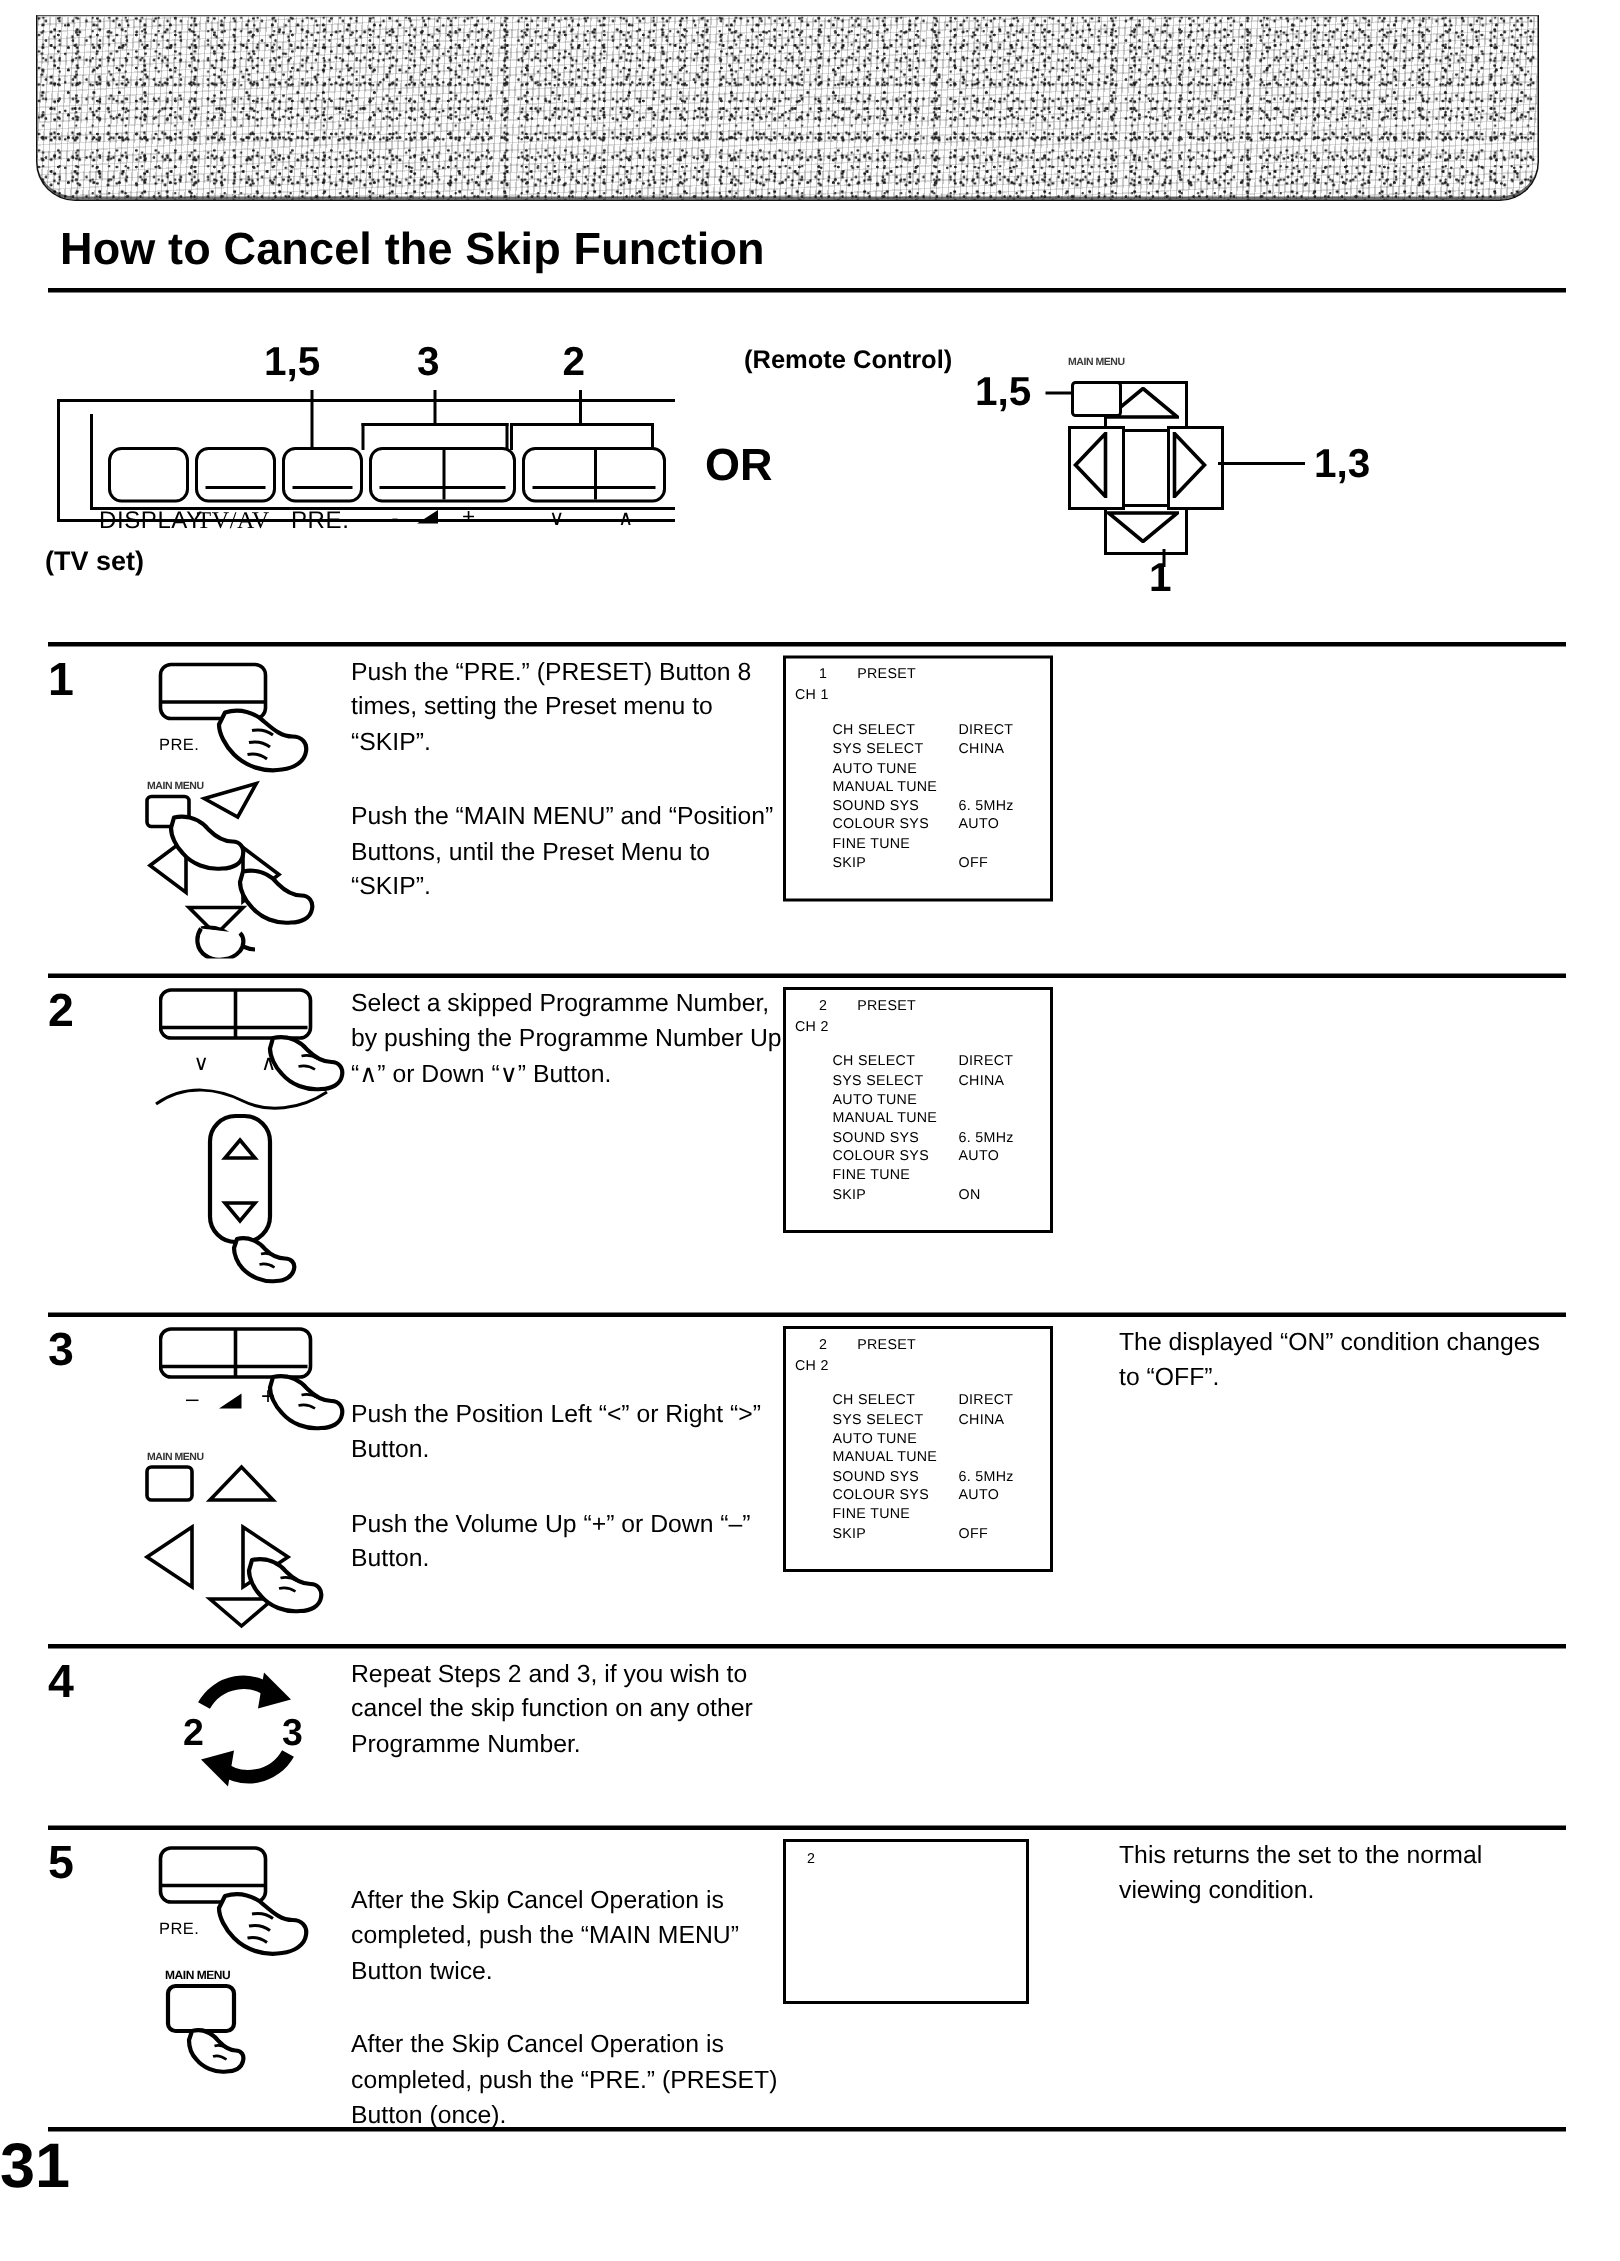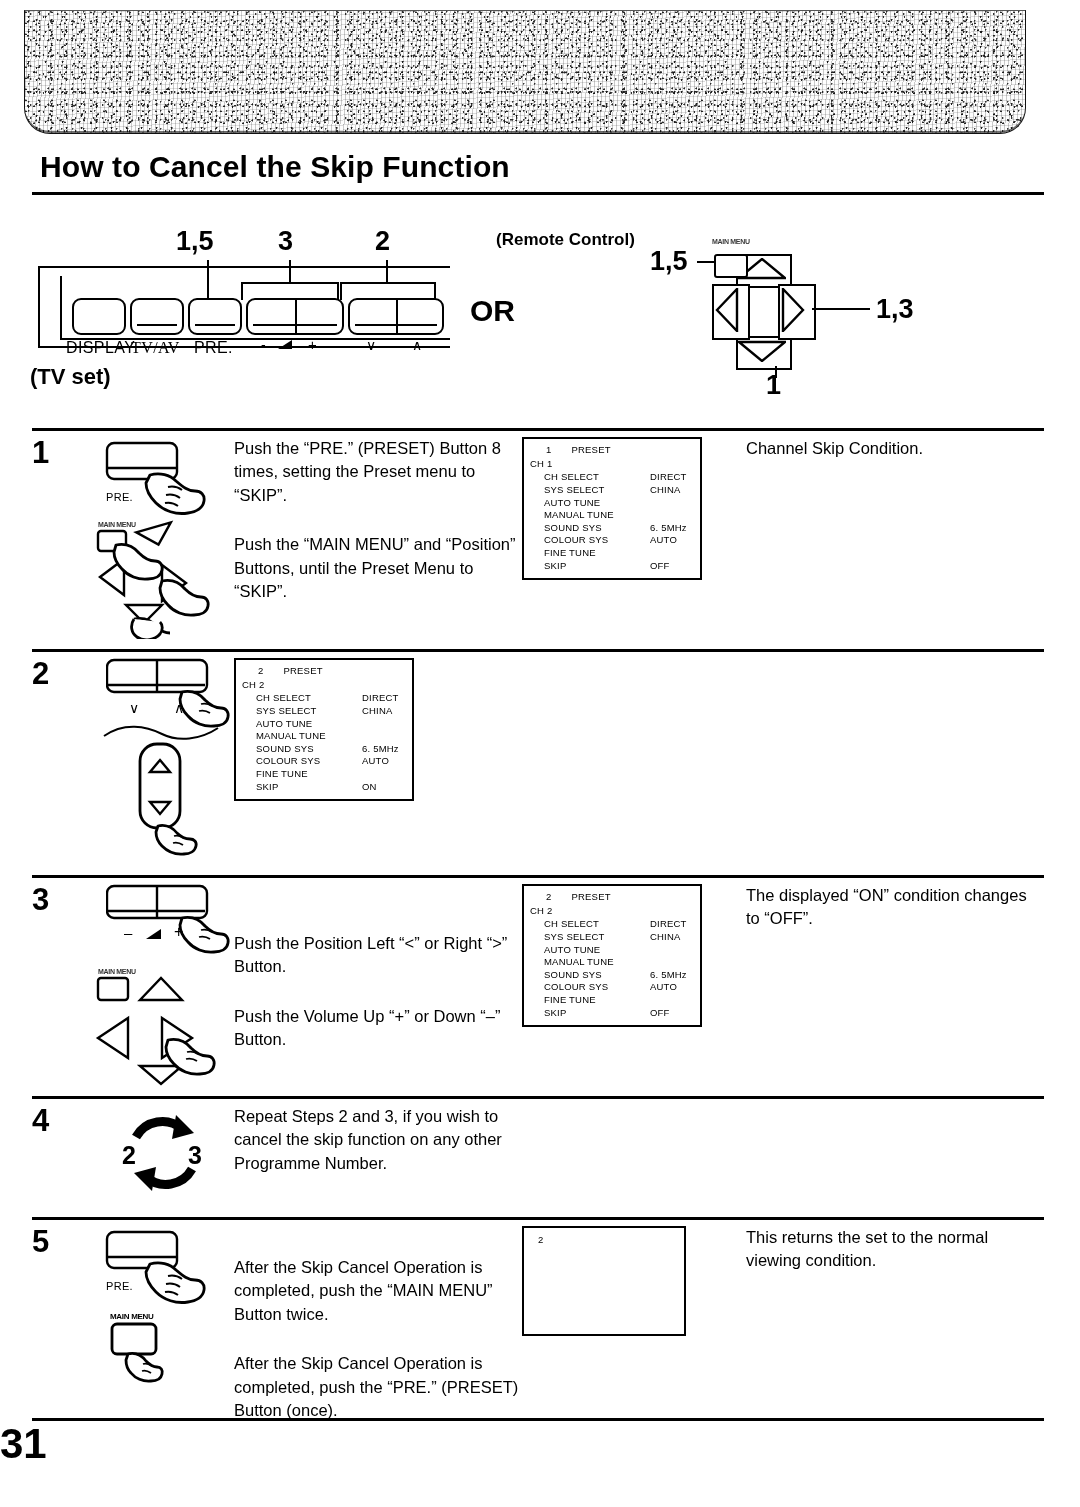--- a/index.html
+++ b/index.html
@@ -62,21 +62,21 @@
   .tvset-inner{
     position:absolute;left:60px;top:78px;width:388px;height:62px;
     border-left:2px solid #000;border-bottom:2px solid #000;border-top:none;
   }
   .tvbtn{
     position:absolute;border:2px solid #000;border-radius:9px;height:33px;background:#fff;
   }
   .tvbtn .split{position:absolute;left:50%;top:0;bottom:0;width:2px;background:#000;}
   .tvbtn .lip{position:absolute;left:5px;right:5px;bottom:7px;height:2px;background:#000;}
   .tvlabel{position:absolute;font-size:16px;letter-spacing:.4px;}
-  .tvset-caption{position:absolute;left:30px;top:166px;font-size:22px;font-weight:bold;}
+  .tvset-caption{position:absolute;left:30px;top:166px;font-size:18px;font-weight:bold;}
 
   .or-text{position:absolute;left:470px;top:96px;font-size:30px;font-weight:bold;}
 
   
   .remote-caption{position:absolute;left:496px;top:32px;font-size:17px;font-weight:bold;}
   .dpad{position:absolute;left:712px;top:56px;width:92px;height:112px;}
   .dpad .cell{position:absolute;border:2px solid #000;background:#fff;}
   .dpad .up{left:24px;top:0;width:52px;height:30px;}
   .dpad .down{left:24px;top:82px;width:52px;height:30px;}
   .dpad .left{left:0;top:30px;width:34px;height:52px;}
@@ -104,21 +104,21 @@
   .body-text{font-size:16.5px;line-height:1.42;}
   .body-text + .body-text{margin-top:26px;}
 
   
   .osd{
     border:2px solid #000;background:#fff;padding:5px 6px 6px 6px;
     font-size:9.5px;line-height:1.33;letter-spacing:.2px;width:164px;
   }
   .osd .hdr{display:flex;gap:20px;padding-left:16px;margin-bottom:1px;}
   .osd .ch{margin-bottom:1px;}
-  .osd ul{list-style:none;margin:0;padding:0 0 0 14px;}
+  .osd ul{list-style:none;margin:11px;padding:0 0 0 14px;}
   .osd li{display:flex;justify-content:space-between;gap:6px;}
   .osd li span.v{min-width:44px;}
   .osd-blank{
     border:2px solid #000;background:#fff;width:164px;height:110px;
     font-size:9.5px;padding:6px 0 0 14px;box-sizing:border-box;
   }
 
   
   .ill{position:absolute;}
   svg{display:block;}
@@ -311,23 +311,20 @@
                 <span class="v"></span>
               </li>
             <li>
                 <span>SKIP</span>
                 <span class="v">OFF</span>
               </li>
           </ul>
         </div>
       </div>
 
-      <div class="c-note">
-        <div class="body-text">Channel Skip Condition.</div>
-      </div>
     </div>
 
     <div class="hrule"></div>
     <div class="row" style="min-height:223px;">
       <div class="c-num">
         <div class="n">2</div>
       </div>
 
       <div class="c-ill">
         <div class="ill" style="left:22px;top:2px;">
@@ -354,20 +351,23 @@
             <rect x="6" y="4" width="40" height="84" rx="17" fill="#fff" stroke="#000" stroke-width="2.8"></rect>
             <polygon points="26,20 36,32 16,32" fill="none" stroke="#000" stroke-width="2.4"></polygon>
             <polygon points="16,62 36,62 26,74" fill="none" stroke="#000" stroke-width="2.4"></polygon>
             <path d="M24,86 c8,-2 15,2 19,7 c4,4 8,6 13,6 c4,0 7,3 6,7 c-1,5 -6,8 -12,8 c-9,1 -17,-3 -22,-8 c-4,-4 -6,-10 -6,-14 z" fill="#fff" stroke="#000" stroke-width="2.8" stroke-linejoin="round"></path>
             <path d="M40,96 c4,-1 7,0 10,2" stroke="#000" stroke-width="1.8" fill="none"></path>
             <path d="M39,103 c4,-1 7,0 10,2" stroke="#000" stroke-width="1.8" fill="none"></path>
           </svg>
         </div>
       </div>
 
+      <div class="c-txt">
+        <div class="body-text">Select a skipped Programme Number, by pushing the Programme Number Up “∧” or Down “∨” Button.</div>
+      </div>
 
       <div class="c-osd">
         <div class="osd">
           <div class="hdr">
             <span>2</span>
             <span>PRESET</span>
           </div>
           <div class="ch">CH 2</div>
           <ul>
             <li>

